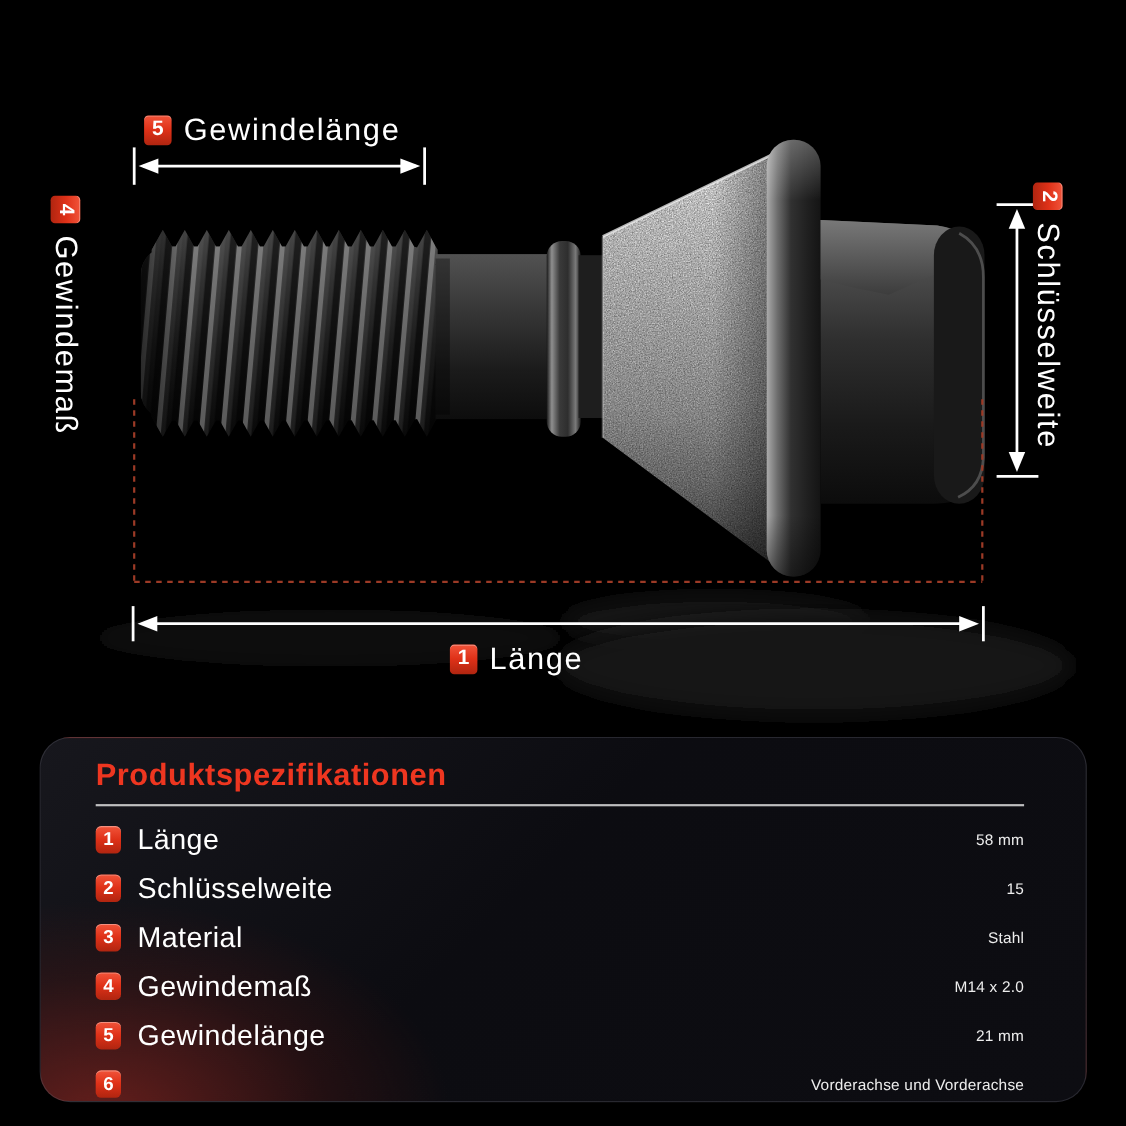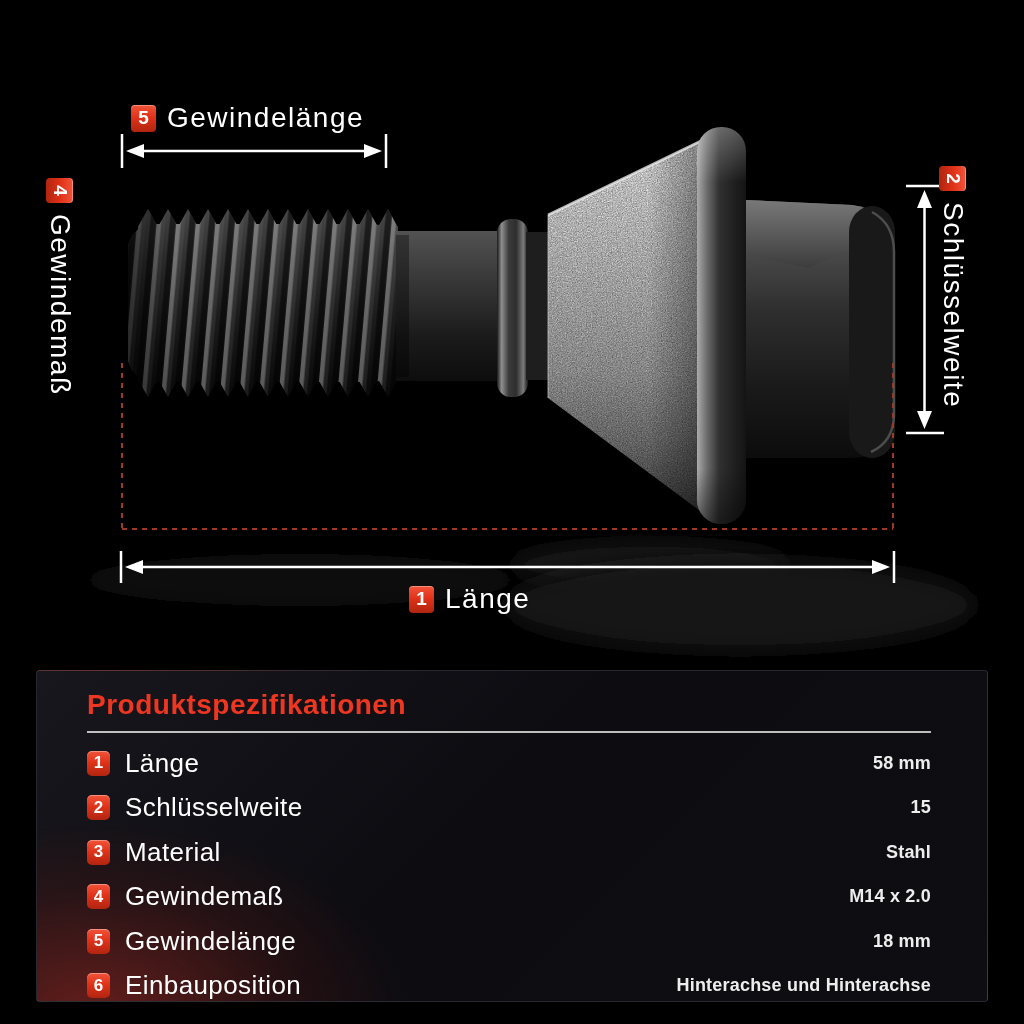--- a/index.html
+++ b/index.html
@@ -12,31 +12,31 @@
   .dim-label .txt{color:#fff;font-size:28px;letter-spacing:1.5px;font-weight:400;}
   .rot90{transform:rotate(90deg);transform-origin:0 0;}
 
   .badge{display:inline-flex;align-items:center;justify-content:center;
          width:25px;height:27px;border-radius:4px;color:#fff;font-weight:bold;font-size:19px;
          background:linear-gradient(180deg,#f1543a 0%, var(--badge-red) 48%, #b02510 100%);
          box-shadow:inset 0 1px 0 rgba(255,255,255,.35);}
 
   
   #spec-card{position:absolute;left:36px;top:670px;width:952px;height:332px;
-     border-radius:4px;border:1px solid rgba(110,110,125,.28);
+     border-radius:28px;border:1px solid rgba(110,110,125,.28);
      background:
        radial-gradient(420px 260px at 6% 104%, rgba(146,38,31,.65), rgba(92,24,20,.28) 48%, rgba(0,0,0,0) 75%),
        linear-gradient(135deg,#17171d 0%, #0c0c11 45%, #0d0d12 100%);
      box-sizing:border-box;padding:16px 56px 0 50px;}
   #spec-title{color:var(--accent-red);font-size:28px;font-weight:bold;letter-spacing:.5px;margin:2px 0 10px 0;}
   #spec-divider{height:2px;background:rgba(222,222,222,.85);border:none;margin:0 0 8px 0;}
   .spec-row{display:flex;align-items:center;height:44.5px;}
   .spec-row .badge{width:23px;height:25px;font-size:17px;border-radius:5px;}
   .spec-row .lbl{color:#fff;font-size:26px;letter-spacing:.4px;margin-left:15px;}
-  .spec-row .val{margin-left:auto;color:#ededed;font-size:18px;letter-spacing:.2px;font-weight:bold;}
+  .spec-row .val{margin-left:auto;color:#ededed;font-size:14px;letter-spacing:.2px;}
 
   
   .meas{stroke:#fff;stroke-width:2.5;fill:none;}
   .meas-fill{fill:#fff;stroke:none;}
   .dash{stroke:var(--dash-red);stroke-width:2;stroke-dasharray:5 5;fill:none;}
 </style>
 </head>
 <body>
 
 <div id="stage">
@@ -239,22 +239,21 @@
       <span class="val">Stahl</span>
     </div>
     <div class="spec-row">
       <span class="badge">4</span>
       <span class="lbl">Gewindemaß</span>
       <span class="val">M14 x 2.0</span>
     </div>
     <div class="spec-row">
       <span class="badge">5</span>
       <span class="lbl">Gewindelänge</span>
-      <span class="val">18 mm</span>
+      <span class="val">21 mm</span>
     </div>
     <div class="spec-row">
       <span class="badge">6</span>
-      <span class="lbl">Einbauposition</span>
-      <span class="val">Hinterachse und Hinterachse</span>
+      <span class="val">Vorderachse und Vorderachse</span>
     </div>
   </div>
 
 </div>
 
 </body></html>

